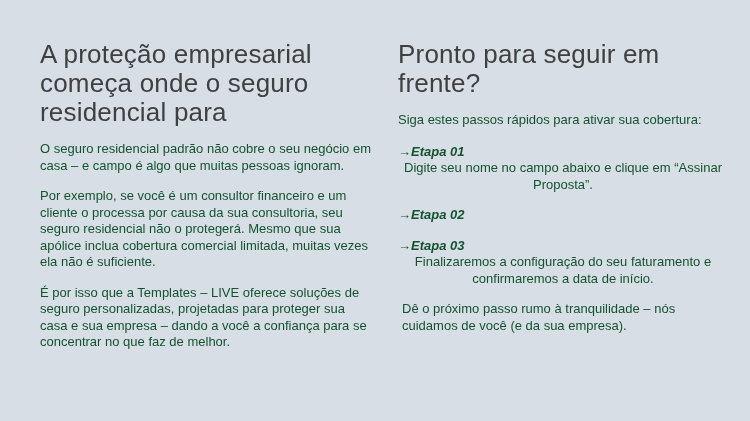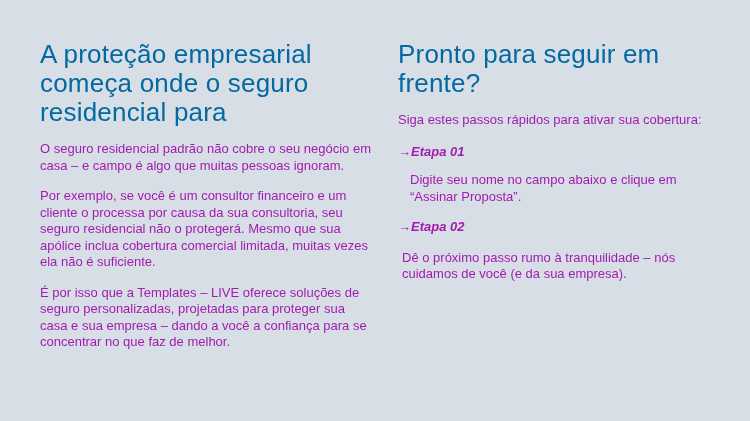--- a/index.html
+++ b/index.html
@@ -25,47 +25,48 @@
   }
   .col {
     min-width: 0;
   }
   h2.heading {
     margin: 0 0 14px 0;
     font-size: 26px;
     line-height: 29px;
     font-weight: 500;
     letter-spacing: 0.2px;
-    color: #0369a1;
+    color: #404040;
   }
   .body-text {
     font-size: 13px;
     line-height: 16.5px;
     font-weight: 400;
-    color: #a21caf;
+    color: #14532d;
   }
   .para {
     margin: 0 0 14px 0;
   }
   .intro {
     margin: 0 0 15px 0;
   }
   .step {
     margin: 0 0 14px 0;
   }
   .step-label-line {
     font-weight: 700;
     margin: 0;
     font-style: italic;
   }
   .step-arrow {
     font-weight: 400;
   }
   .step-text {
-    margin: 12px;
+    margin: 0;
+    text-align: center;
   }
   .closing {
     margin: 3px 0 0 4px;
     font-weight: 400;
   }
 </style>
 </head>
 <body>
 
 <div class="section">
@@ -86,18 +87,22 @@
 
       <div class="step">
         <p class="step-label-line"><span class="step-arrow">→</span><span>Etapa 01</span></p>
         <p class="step-text">Digite seu nome no campo abaixo e clique em “Assinar Proposta”.</p>
       </div>
 
       <div class="step">
         <p class="step-label-line"><span class="step-arrow">→</span><span>Etapa 02</span></p>
       </div>
 
+      <div class="step">
+        <p class="step-label-line"><span class="step-arrow">→</span><span>Etapa 03</span></p>
+        <p class="step-text">Finalizaremos a configuração do seu faturamento e confirmaremos a data de início.</p>
+      </div>
 
       <p class="closing">Dê o próximo passo rumo à tranquilidade – nós cuidamos de você (e da sua empresa).</p>
     </div>
   </div>
 
 </div>
 
 </body></html>

